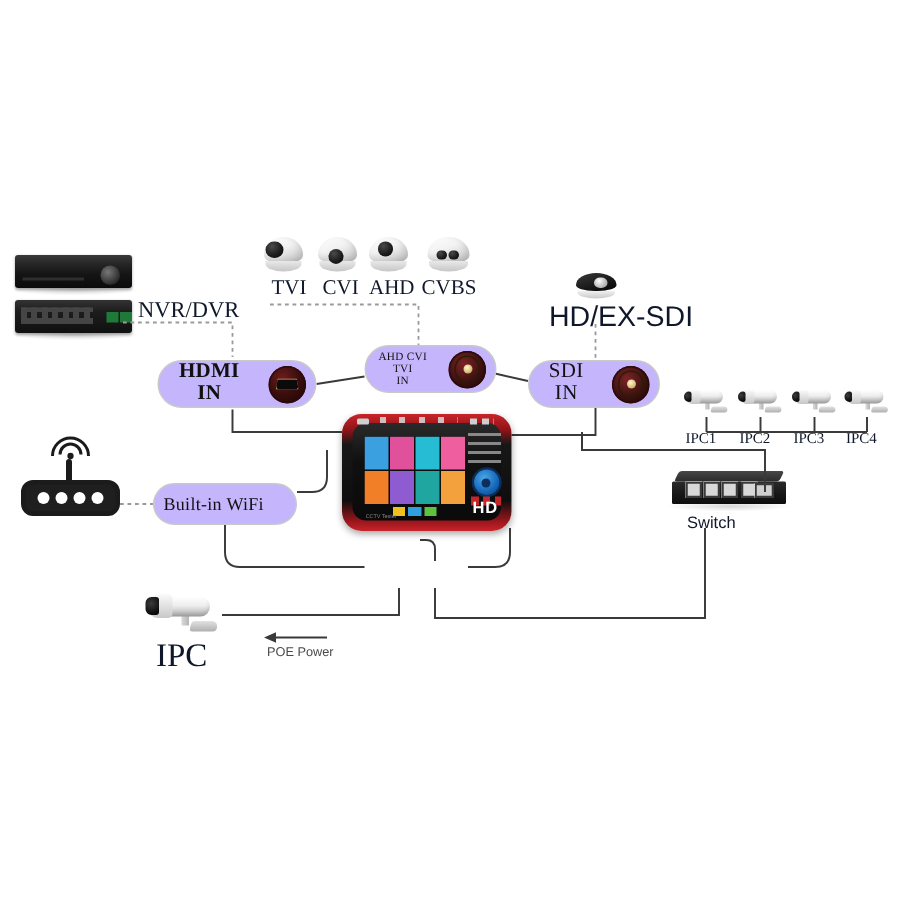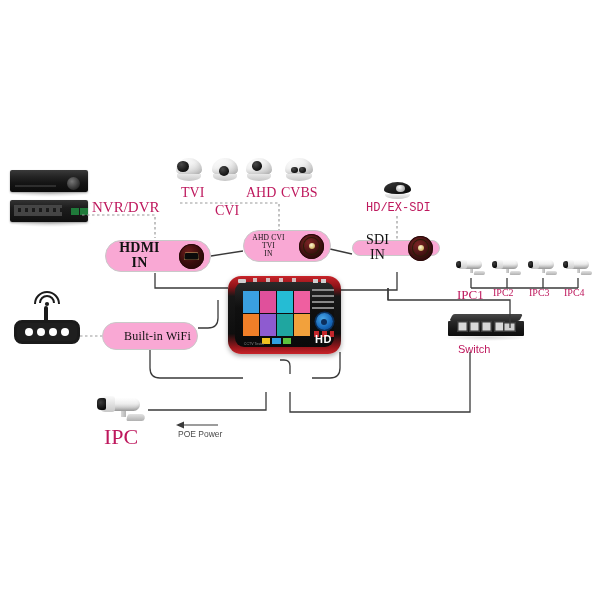--- a/index.html
+++ b/index.html
@@ -13,33 +13,33 @@
     position: relative;
     overflow: hidden;
   }
   #diagram {
     position: absolute;
     left: 0; top: 0;
     width: 600px; height: 600px;
   }
   .lbl {
     position: absolute;
-    color: #be185d;
+    color: #0f172a;
     white-space: nowrap;
     line-height: 1;
   }
   
   .pill {
     position: absolute;
     border: 1.4px solid #c9c9c9;
     border-radius: 999px;
-    background: #f9a8d4;
+    background: #c4b5fd;
     display: flex;
     align-items: center;
-    justify-content: flex-end;
+    justify-content: space-between;
     gap: 12px;
     padding: 0 6px;
     z-index: 6;
   }
   .pill .ptext {
     font-family: "Liberation Serif", serif;
     color: #111111;
     letter-spacing: .2px;
     text-align: center;
     line-height: 1.05;
@@ -392,21 +392,21 @@
     <div class="base"></div>
     <div class="lens" style="left:4%; top:12%; width:46%; height:48%;"></div>
   </div>
   <div class="lbl" style="left:181px; top:186px; font-size:14px; font-family:'Liberation Serif', serif;">TVI</div>
 
   <div class="cam-dome" style="left:212px; top:158px; width:26px; height:24px;">
     <div class="body"></div>
     <div class="base"></div>
     <div class="lens" style="left:26%; top:34%; width:40%; height:42%;"></div>
   </div>
-  <div class="lbl" style="left:215px; top:186px; font-size:14px; font-family:'Liberation Serif', serif;margin-top:18px;">CVI</div>
+  <div class="lbl" style="left:215px; top:186px; font-size:14px; font-family:'Liberation Serif', serif;">CVI</div>
 
   <div class="cam-dome" style="left:246px; top:158px; width:26px; height:24px;">
     <div class="body"></div>
     <div class="base"></div>
     <div class="lens" style="left:24%; top:14%; width:38%; height:40%;"></div>
   </div>
   <div class="lbl" style="left:246px; top:186px; font-size:14px; font-family:Liberation Serif, serif;">AHD</div>
 
   <div class="cam-dome" style="left:285px; top:158px; width:28px; height:24px;">
     <div class="body"></div>
@@ -415,41 +415,41 @@
     <div class="lens" style="left:50%; top:36%; width:24%; height:28%;"></div>
   </div>
   <div class="lbl" style="left:281px; top:186px; font-size:14px; font-family:'Liberation Serif', serif;">CVBS</div>
 
   <div class="cam-dome" style="left:384px; top:182px; width:27px; height:17px;">
     <div class="body" style="background:linear-gradient(160deg,#3a3a3a 0%,#1a1a1a 60%,#070707 100%); height:70%;"></div>
     <div class="base" style="background:linear-gradient(180deg,#f0f0f0,#c9c9c9); height:30%; bottom:0;"></div>
     <div class="lens" style="left:46%; top:16%; width:30%; height:40%;
                 background:radial-gradient(circle at 38% 32%, #ffffff 0%, #cfcfcf 40%, #8f8f8f 100%);"></div>
   </div>
-  <div class="lbl" style="left:366px; top:202px; font-size:12px; font-family:Liberation Mono, monospace;">HD/EX-SDI</div>
+  <div class="lbl" style="left:366px; top:202px; font-size:19px; font-family:Liberation Sans, sans-serif;">HD/EX-SDI</div>
 
   <div class="pill" style="left:105px; top:240px; width:106px; height:32px;">
     <span class="ptext" style="font-size:14px;font-weight:bold;">HDMI IN</span>
     <span class="jack" style="width:25px; height:25px;">
       <span class="hdmi-slot"></span>
     </span>
   </div>
 
   <div class="pill" style="left:243px; top:230px; width:88px; height:32px;">
     <span class="ptext" style="font-size:7.5px;">
       <span style="display:block;">AHD CVI TVI</span>
       <span style="display:block;">IN</span>
     </span>
     <span class="jack jack-bnc" style="width:25px; height:25px;">
       <span class="bnc-inner"></span>
       <span class="bnc-pin"></span>
     </span>
   </div>
 
-  <div class="pill" style="left:352px; top:240px; width:88px; height:16px;">
+  <div class="pill" style="left:352px; top:240px; width:88px; height:32px;">
     <span class="ptext" style="font-size:14px;">SDI IN</span>
     <span class="jack jack-bnc" style="width:25px; height:25px;">
       <span class="bnc-inner"></span>
       <span class="bnc-pin"></span>
     </span>
   </div>
 
   <div class="pill" style="left:102px; top:322px; width:96px; height:28px;">
     <span class="ptext" style="font-size:12px;">Built-in WiFi</span>
   </div>
@@ -522,21 +522,21 @@
   <div class="shadow-ell" style="left:444px; top:334px; width:84px; height:7px;"></div>
   <div class="lbl" style="left:458px; top:344px; font-size:11px;">Switch</div>
 
   <div class="cam-bullet" style="left:455px; top:258px; width:33px; height:19px;">
     <div class="arm"></div>
     <div class="mount"></div>
     <div class="barrel"></div>
     <div class="hood"></div>
     <div class="front"></div>
   </div>
-  <div class="lbl" style="left:457px; top:288px; font-size:13px; font-family:'Liberation Serif', serif;">IPC1</div>
+  <div class="lbl" style="left:457px; top:288px; font-size:10px; font-family:'Liberation Serif', serif;">IPC1</div>
 
   <div class="cam-bullet" style="left:491px; top:258px; width:33px; height:19px;">
     <div class="arm"></div>
     <div class="mount"></div>
     <div class="barrel"></div>
     <div class="hood"></div>
     <div class="front"></div>
   </div>
   <div class="lbl" style="left:493px; top:288px; font-size:10px; font-family:'Liberation Serif', serif;">IPC2</div>
 

